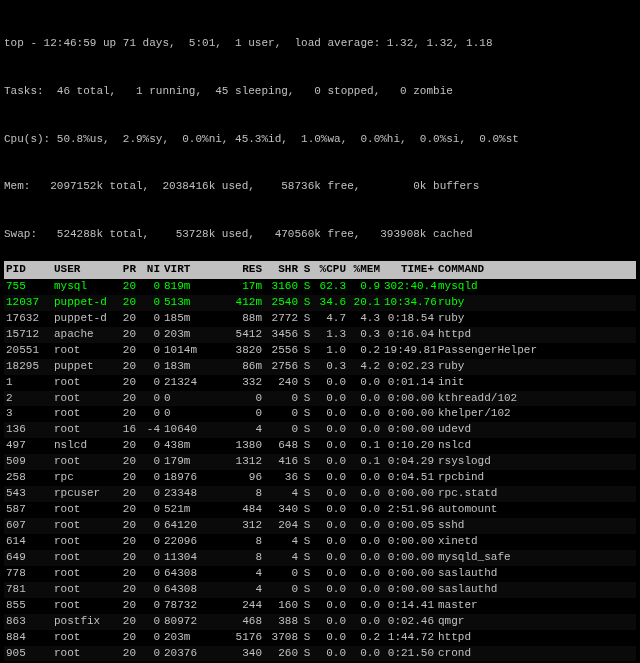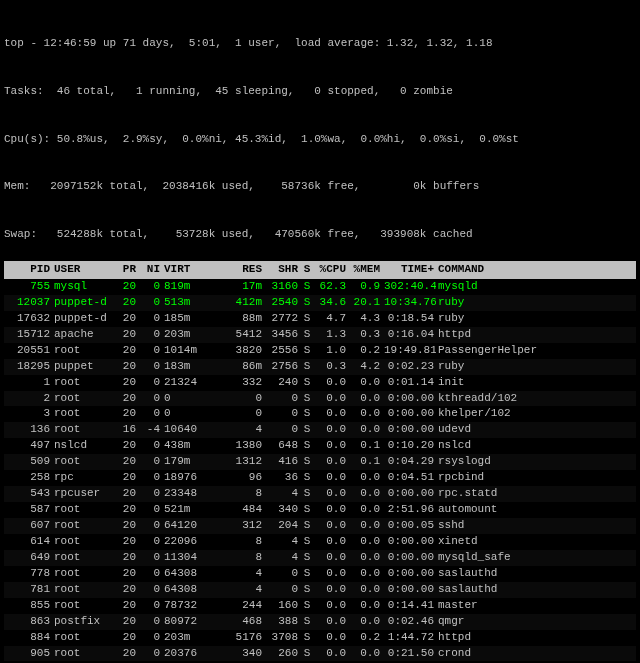--- a/index.html
+++ b/index.html
@@ -31,21 +31,21 @@
       display: flex;
       padding: 0;
     }
     .table-row:nth-child(odd) {
       background: #000;
     }
     .table-row:nth-child(even) {
       background: #0a0a0a;
     }
     .col { overflow: hidden; white-space: nowrap; padding: 0 2px; }
-    .col-pid   { width: 48px; text-align: right; }
+    .col-pid   { width: 48px; }
     .col-user  { width: 62px; text-align: left; }
     .col-pr    { width: 24px; text-align: right; }
     .col-ni    { width: 24px; text-align: right; }
     .col-virt  { width: 52px; text-align: left; }
     .col-res   { width: 36px; text-align: right; margin-left: 14px; }
     .col-shr   { width: 36px; text-align: right; }
     .col-s     { width: 14px; text-align: center; }
     .col-cpu   { width: 34px; text-align: right; }
     .col-mem   { width: 34px; text-align: right; }
     .col-time  { width: 54px; text-align: right; }

